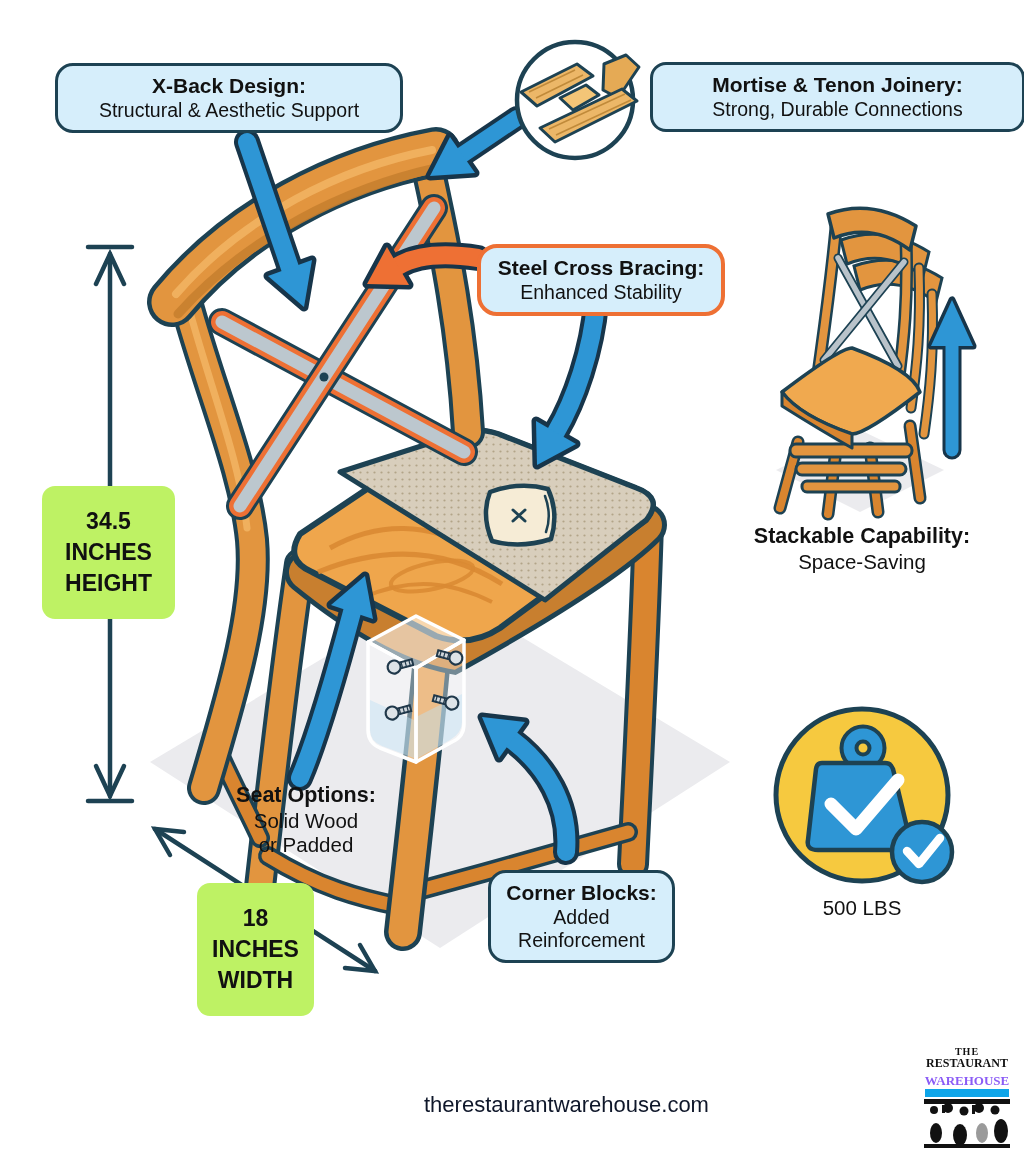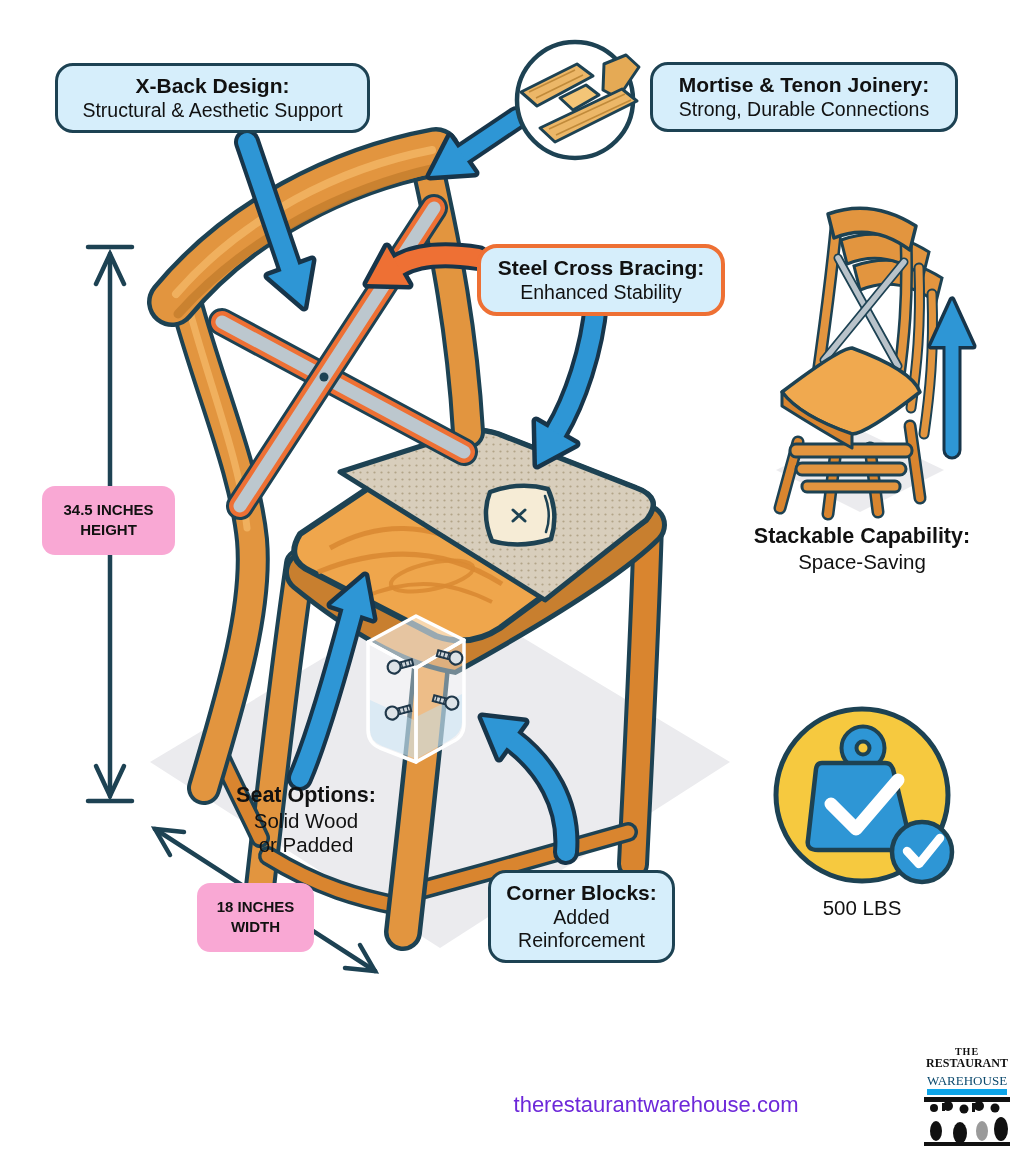--- a/index.html
+++ b/index.html
@@ -4,34 +4,34 @@
 <style>
   html,body{margin:0;padding:0;background:#fff;}
   .stage{position:relative;width:1024px;height:1154px;background:#ffffff;overflow:hidden;
          font-family:"Liberation Sans", sans-serif;color:#111;}
   .stage svg.art{position:absolute;left:0;top:0;}
   .callout{position:absolute;background:#d6eefb;border:3px solid #1d4253;border-radius:18px;
            text-align:center;padding:8px 10px;box-sizing:border-box;}
   .callout .t{font-weight:bold;font-size:21px;line-height:1.18;white-space:nowrap;}
   .callout .s{font-size:19.5px;line-height:1.18;white-space:nowrap;}
   .callout.orange{border-color:#ee7034;border-width:4px;border-radius:20px;margin-top:16px;}
-  .dimlabel{position:absolute;background:#f9a8d4;border-radius:13px;text-align:center;
-            font-weight:bold;font-size:15px;line-height:1.35;padding:14px 6px;box-sizing:border-box;}
+  .dimlabel{position:absolute;background:#bef264;border-radius:13px;text-align:center;
+            font-weight:bold;font-size:23px;line-height:1.35;padding:20px 6px;box-sizing:border-box;}
   .plain{position:absolute;text-align:center;}
   .plain .t{font-weight:bold;font-size:21.5px;line-height:1.2;white-space:nowrap;}
   .plain .s{font-size:20.5px;line-height:1.2;white-space:nowrap;}
   .footer-brand{position:absolute;right:124px;top:1060px;width:480px;text-align:right;
                 font-weight:bold;font-size:26px;color:#4d4d4d;}
-  .footer-site{position:absolute;right:128px;top:1092px;width:480px;text-align:center;
-               font-size:22px;color:#6d28d9;}
+  .footer-site{position:absolute;right:120px;top:1092px;width:480px;text-align:left;
+               font-size:22px;color:#0f172a;}
   .logo{position:absolute;left:920px;top:1046px;width:94px;height:92px;text-align:center;
         font-family:"Liberation Serif", serif;}
   .logo .l1{font-size:10px;font-weight:bold;letter-spacing:1px;line-height:1.1;color:#111;}
   .logo .l2{font-size:12px;font-weight:bold;line-height:1.15;color:#111;}
-  .logo .l3{font-size:13px;font-weight:normal;line-height:1.1;color:#0c4a6e;border-bottom:6px solid #0ea5e9;
+  .logo .l3{font-size:13px;font-weight:bold;line-height:1.1;color:#8b5cf6;border-bottom:8px solid #0ea5e9;
             display:inline-block;padding-bottom:1px;}
 </style>
 </head>
 <body>
 
 <div class="stage">
 
 <svg class="art" width="1024" height="1154" viewBox="0 0 1024 1154">
   <defs>
     <pattern id="dots" width="7" height="7" patternUnits="userSpaceOnUse">
@@ -250,26 +250,26 @@
     <circle cx="862" cy="795" r="86" fill="#f6c93f" stroke="#1d4253" stroke-width="5"></circle>
     <circle cx="863" cy="748" r="14" fill="none" stroke="#1d4253" stroke-width="19"></circle>
     <circle cx="863" cy="748" r="14" fill="none" stroke="#2e96d5" stroke-width="11"></circle>
     <path d="M822,763 L885,763 Q891,763 893,769 L910,840 Q913,850 901,850 L818,850 Q806,850 808,840 L816,769 Q817,763 822,763 Z" fill="#2e96d5" stroke="#1d4253" stroke-width="4.5" stroke-linejoin="round"></path>
     <path d="M831,804 L856,829 L898,780" fill="none" stroke="#ffffff" stroke-width="13" stroke-linecap="round" stroke-linejoin="round"></path>
     <circle cx="922" cy="852" r="30" fill="#2e96d5" stroke="#1d4253" stroke-width="4.5"></circle>
     <path d="M907,851 L919,864 L940,838" fill="none" stroke="#ffffff" stroke-width="8.5" stroke-linecap="round" stroke-linejoin="round"></path>
   </g>
 </svg>
 
-<div class="callout" style="left:55px;top:63px;width:315px;">
+<div class="callout" style="left:55px;top:63px;width:348px;">
   <div class="t">X-Back Design:</div>
   <div class="s">Structural &amp; Aesthetic Support</div>
 </div>
 
-<div class="callout" style="left:650px;top:62px;width:308px;">
+<div class="callout" style="left:650px;top:62px;width:375px;border-radius:16px;">
   <div class="t">Mortise &amp; Tenon Joinery:</div>
   <div class="s">Strong, Durable Connections</div>
 </div>
 
 <div class="callout orange" style="left:477px;top:228px;width:248px;">
   <div class="t">Steel Cross Bracing:</div>
   <div class="s">Enhanced Stability</div>
 </div>
 
 <div class="dimlabel" style="left:42px;top:486px;width:133px;">

